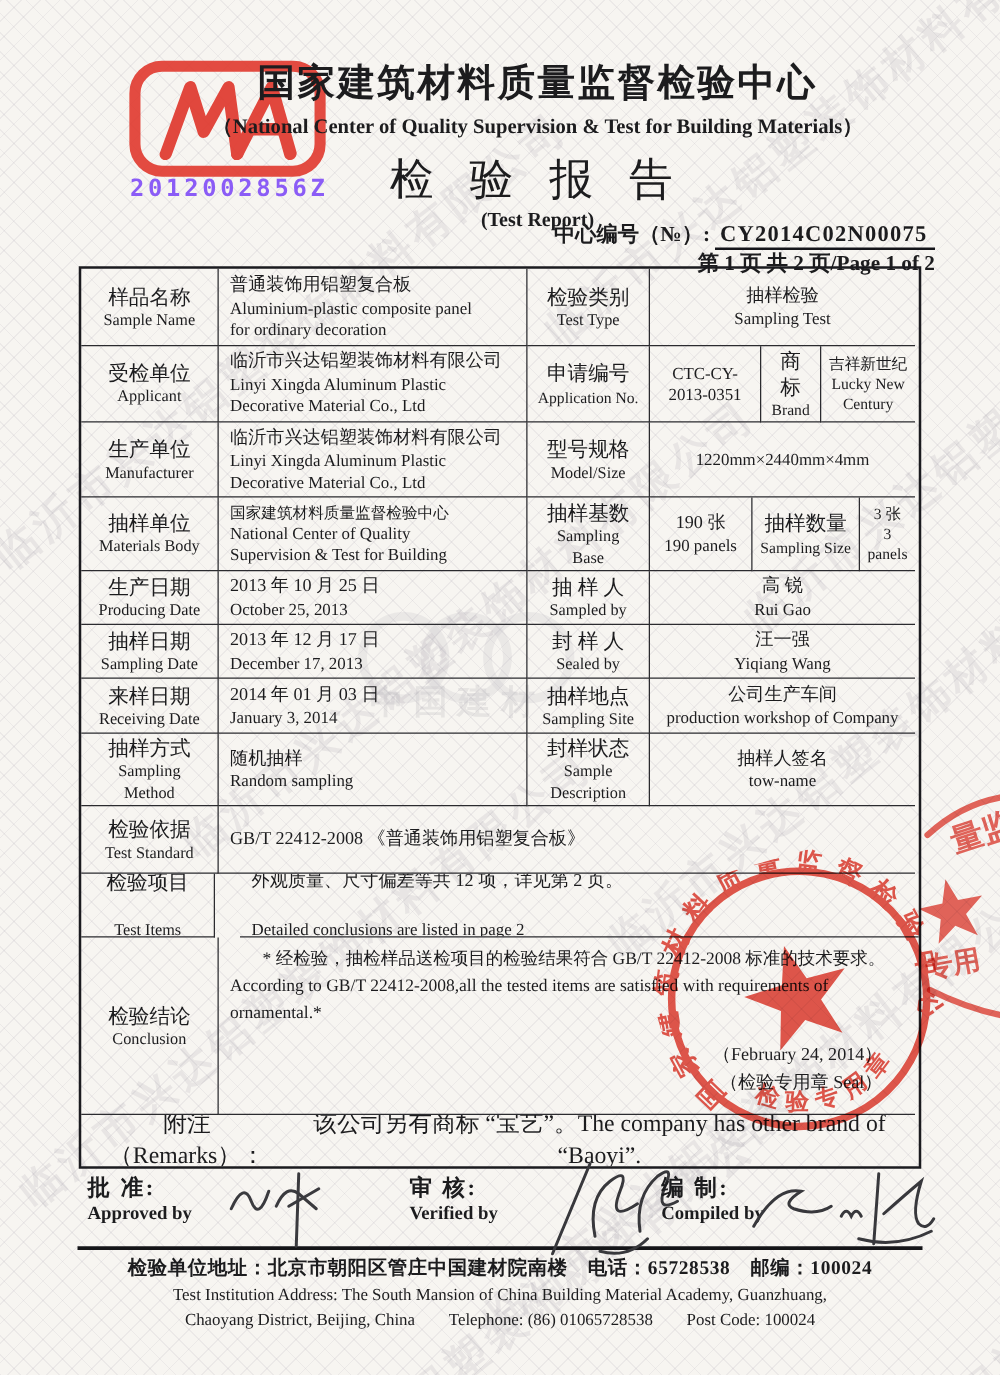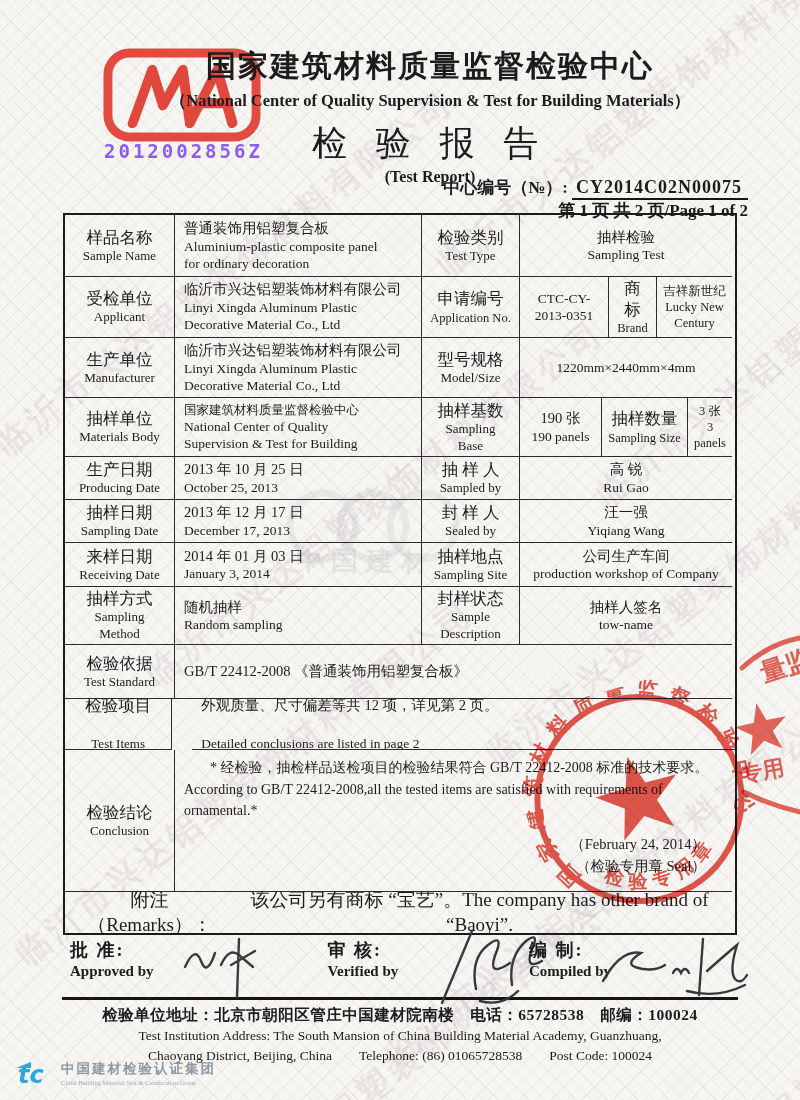--- a/index.html
+++ b/index.html
@@ -399,30 +399,20 @@
       </svg>
     </div>
   </div>
 
   <div class="footer">
     <div class="f-cn">检验单位地址：北京市朝阳区管庄中国建材院南楼　电话：65728538　邮编：100024</div>
     <div class="f-en">Test Institution Address: The South Mansion of China Building Material Academy, Guanzhuang,</div>
     <div class="f-en">Chaoyang District, Beijing, China　　Telephone: (86) 01065728538　　Post Code: 100024</div>
   </div>
 
-  <div class="brand">
-    <svg width="38" height="26" viewBox="0 0 38 26">
-      <polygon points="0,8 15,2 15,8" fill="#2aa7df"></polygon>
-      <text x="2" y="23" font-family="DejaVu Sans, sans-serif" font-weight="bold" font-size="24" fill="#2aa7df" font-style="italic">tc</text>
-    </svg>
-    <div class="brand-txt">
-      <div class="b-cn">中国建材检验认证集团</div>
-      <div class="b-en">China Building Material Test &amp; Certification Group</div>
-    </div>
-  </div>
 
   <div class="seal-main">
     <svg width="226" height="226" viewBox="-113 -113 226 226">
       <circle r="102" fill="none" stroke="#e24135" stroke-width="6"></circle>
       <path id="sealArc" d="M -74,62 A 99,99 0 1 1 74,62" fill="none"></path>
       <text font-size="21" font-weight="bold" fill="#e24135" letter-spacing="10">
         <textPath href="#sealArc" startOffset="4">国家建筑材料质量监督检验中心</textPath>
       </text>
       <path d="M0,-44 L10.3,-14.2 L41.8,-13.6 L16.7,5.4 L25.9,35.6 L0,17.6 L-25.9,35.6 L-16.7,5.4 L-41.8,-13.6 L-10.3,-14.2 Z" fill="#e24135"></path>
       <path id="sealBot" d="M -58,66 A 86,86 0 0 0 58,66" fill="none"></path>

